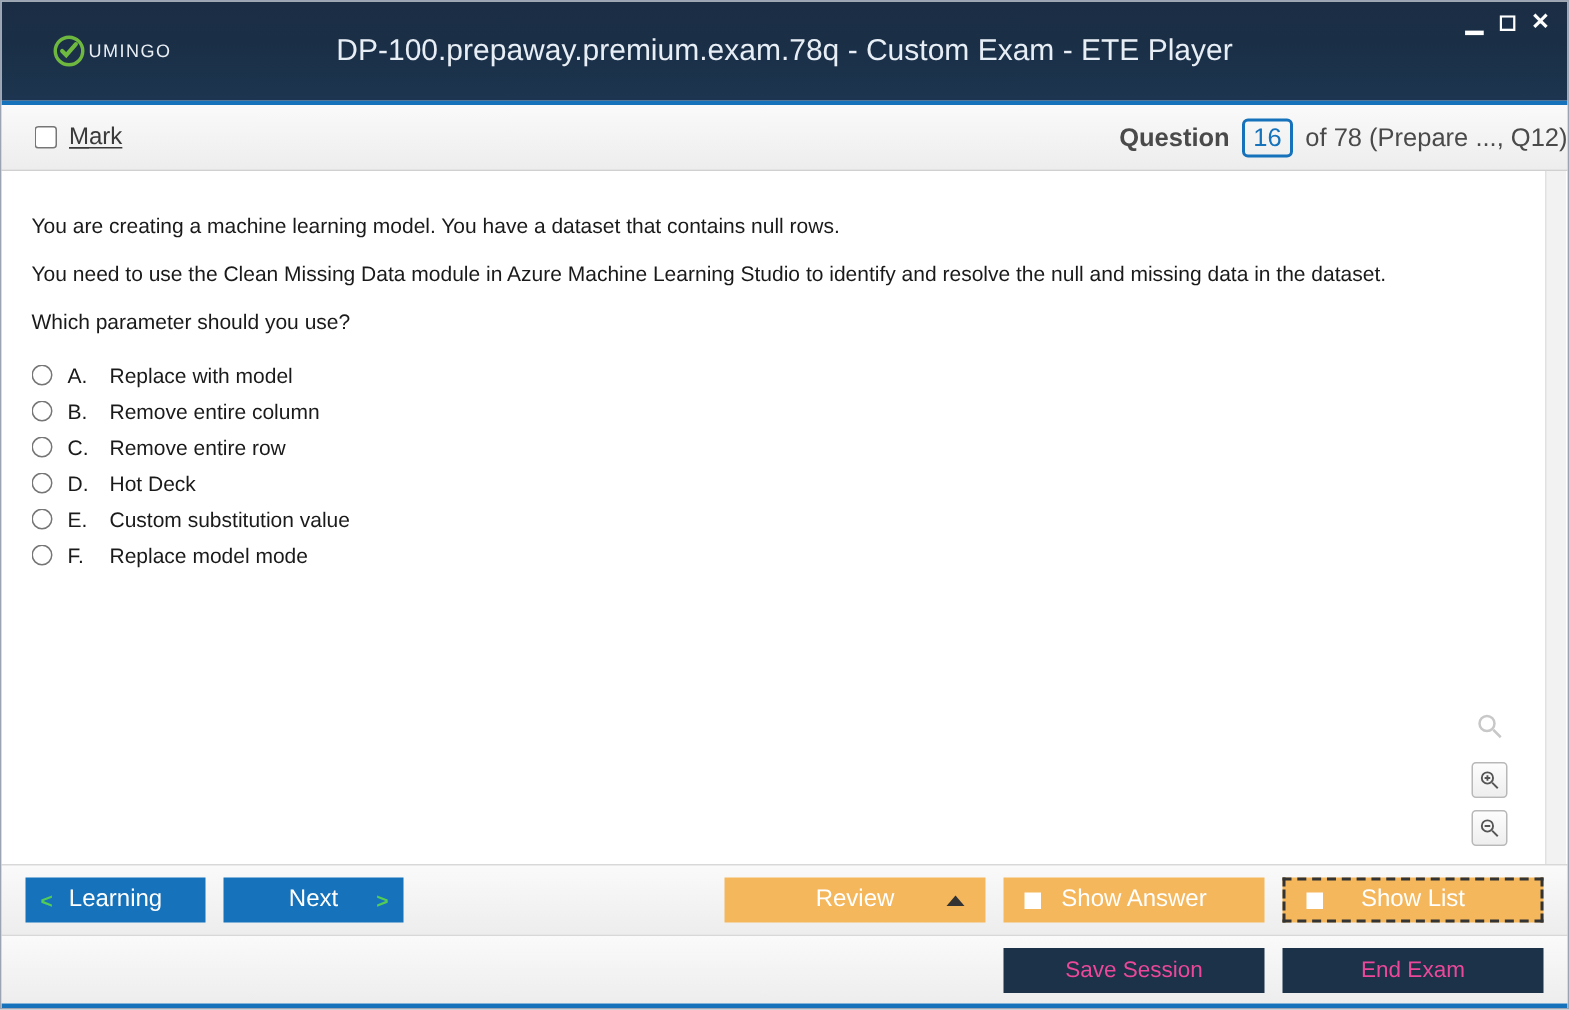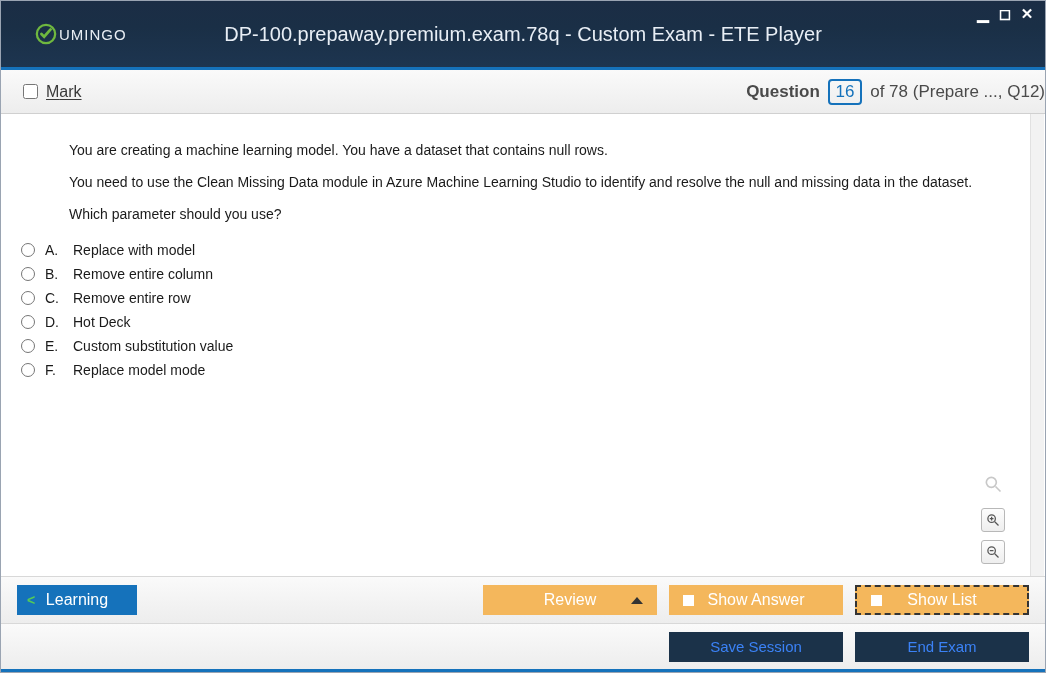--- a/index.html
+++ b/index.html
@@ -19,21 +19,21 @@
     color: #fff;
     display: flex;
     align-items: center;
     padding: 0 14px 0 34px;
     position: relative;
   }
   .logo {
     display: flex;
     align-items: center;
     font-weight: 500;
-    font-size: 15px;
+    font-size: 12px;
     letter-spacing: 1px;
     color: #e9eef4;
   }
   .logo svg { margin-right: 2px; }
   .title-text {
     position: absolute;
     left: 0; right: 0;
     text-align: center;
     font-size: 20px;
     color: #e8eef5;
@@ -98,21 +98,21 @@
     background: #fff;
     overflow: hidden;
   }
   .content-inner {
     padding: 28px 20px 12px 20px;
     font-size: 14px;
     color: #1a1a1a;
     height: 100%;
     overflow-y: auto;
   }
-  .content-inner p { margin-bottom: 16px; margin-left: 48px; }
+  .content-inner p { margin-bottom: 16px; }
   .options { margin-top: 4px; }
   .opt-row {
     display: flex;
     align-items: center;
     gap: 10px;
     padding: 4px 0;
   }
   .opt-row input[type=radio] { width: 14px; height: 14px; }
   .opt-letter { width: 18px; }
   .scroll-track {
@@ -203,21 +203,21 @@
     background: linear-gradient(#fafafa, #ededed);
     display: flex;
     align-items: center;
     justify-content: flex-end;
     padding: 0 16px;
     gap: 12px;
     border-bottom: 3px solid #1572bb;
   }
   .btn-dark {
     background: #1b3249;
-    color: #3b82f6;
+    color: #ec4899;
     height: 30px;
     border: none;
     min-width: 174px;
     font-size: 15px;
     cursor: pointer;
   }
 </style>
 </head>
 <body>
 
@@ -315,20 +315,24 @@
         <line x1="6" y1="9" x2="12" y2="9" stroke="#555" stroke-width="2"></line>
       </svg>
   </div>
 </div>
 
 <div class="toolbar1">
   <button class="btn btn-blue btn-prev">
     <span class="chev">&lt;</span>
     <span>Learning</span>
   </button>
+  <button class="btn btn-blue btn-next">
+    <span>Next</span>
+    <span class="chev">&gt;</span>
+  </button>
   <div class="spacer"></div>
   <button class="btn btn-orange">
     <span>Review</span>
     <span class="tri"></span>
   </button>
   <button class="btn btn-orange">
     <span class="sq"></span>
     <span>Show Answer</span>
   </button>
   <button class="btn btn-orange dashed">

